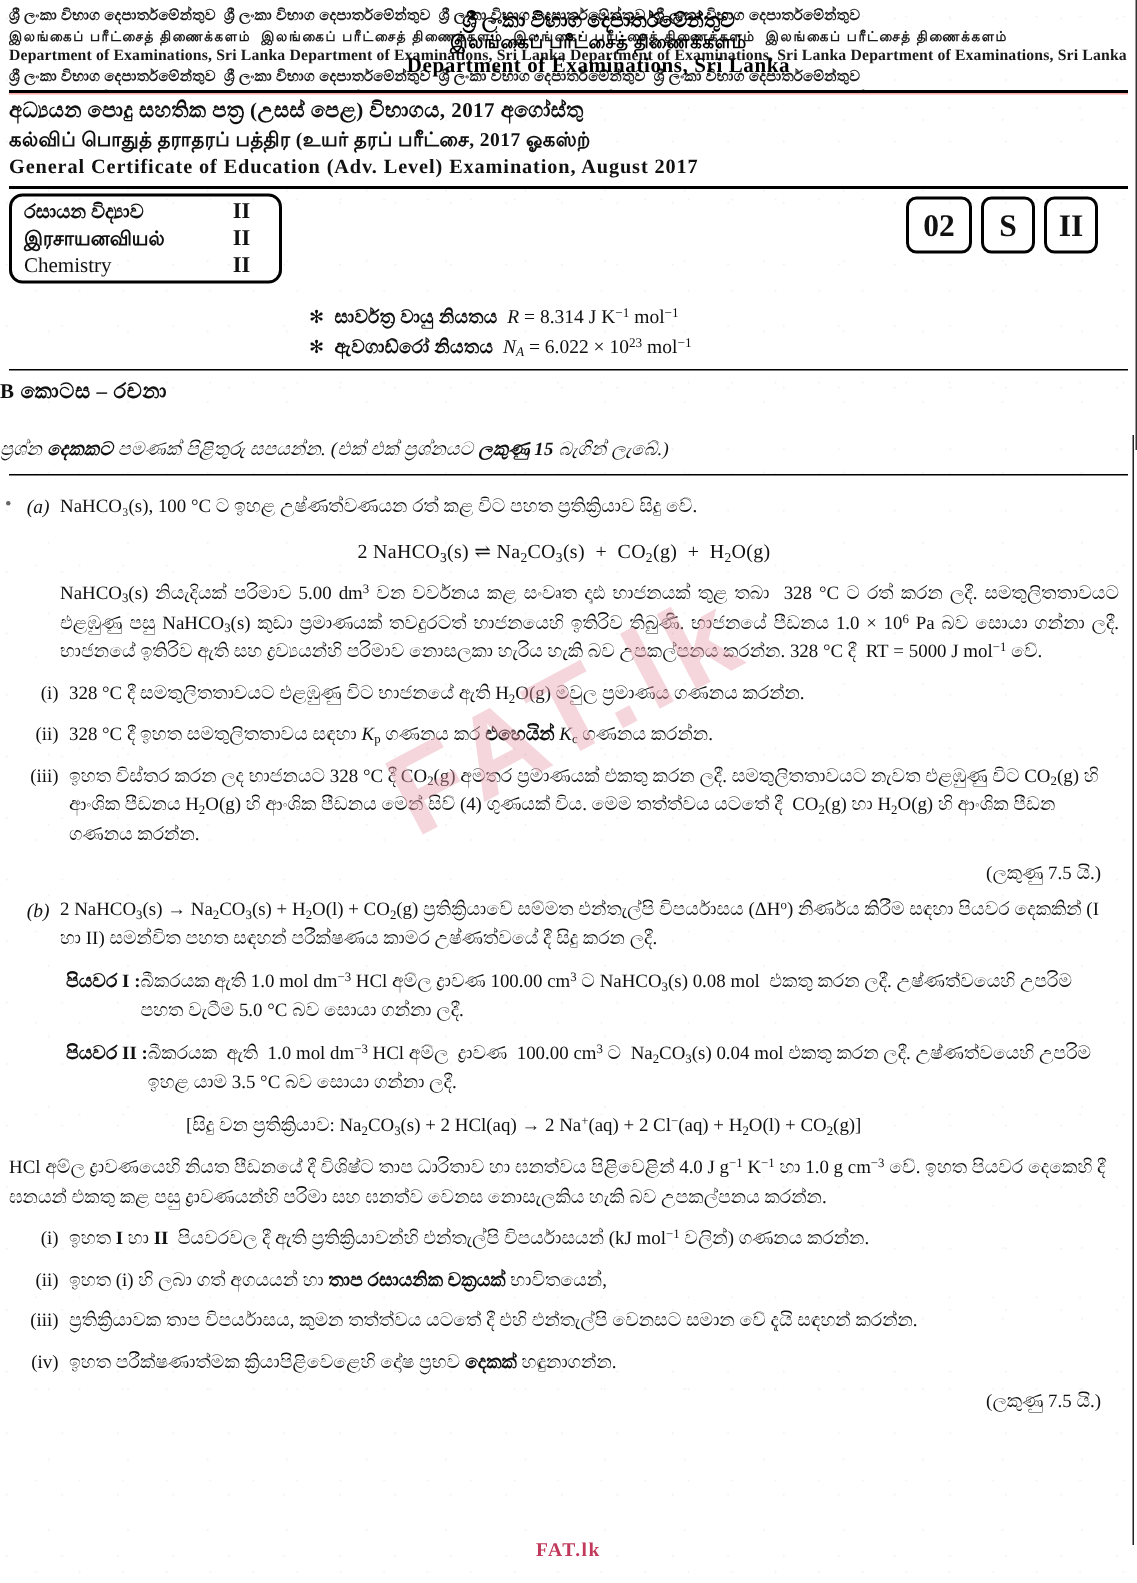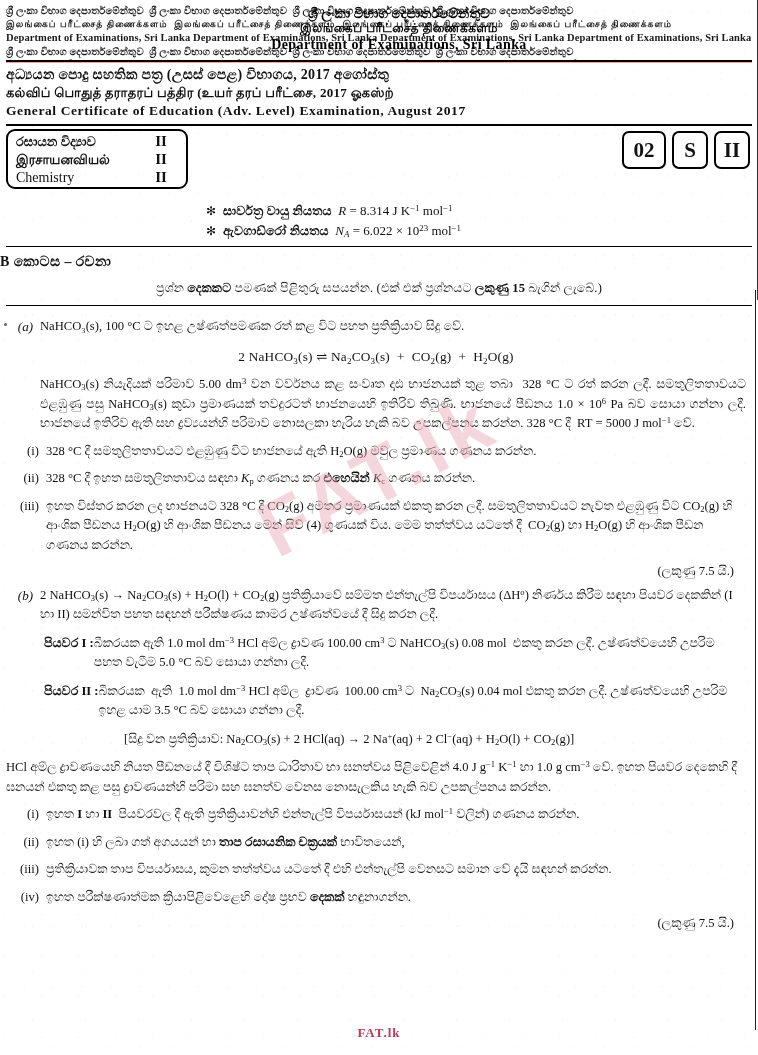--- a/index.html
+++ b/index.html
@@ -134,21 +134,21 @@
   .subject-box .num {
     font-size: 15px;
     font-weight: 800;
     width: 34px;
     text-align: center;
     font-family: "Liberation Serif", serif;
   }
 
   .code-wrap {
     position: absolute;
-    right: 2px;
+    right: 20px;
     top: 2px;
     display: flex;
     gap: 6px;
     align-items: center;
   }
   .code-cell {
     border: 2.5px solid #000;
     border-radius: 7px;
     min-width: 36px;
     height: 38px;
@@ -180,24 +180,24 @@
 
   
   .part-head {
     text-align: left;
     font-size: 14px;
     font-weight: 800;
     margin-top: 7px;
     letter-spacing: .4px;
   }
   .part-instr {
-    text-align: center;
     font-size: 12.5px;
-    margin-top: 11px;
+    margin-top: 22px;
     letter-spacing: .15px;
+    font-style: italic;
   }
   .part-instr b { font-weight: 800; }
 
   .hr-strong {
     margin: 9px 6px 0 6px;
     border-top: 1.8px solid #000;
   }
 
   
   #body-area {
@@ -406,21 +406,21 @@
     <span>ප්‍රශ්න </span><b>දෙකකට</b><span> පමණක් පිළිතුරු සපයන්න. (එක් එක් ප්‍රශ්නයට </span><b>ලකුණු 15</b><span> බැගින් ලැබේ.)</span>
   </div>
 
   <div class="hr-strong"></div>
 
   <div id="body-area">
 
     <div class="q-row">
       <span class="q-dot"></span>
       <span class="lbl-a">(a)</span>
-      <span class="q-text">NaHCO₃(s), 100 °C ට ඉහළ උෂ්ණත්පමණක රත් කළ විට පහත ප්‍රතික්‍රියාව සිදු වේ.</span>
+      <span class="q-text">NaHCO₃(s), 100 °C ට ඉහළ උෂ්ණත්වණයන රත් කළ විට පහත ප්‍රතික්‍රියාව සිදු වේ.</span>
     </div>
 
     <div class="eqn-center">
       2 NaHCO<sub>3</sub>(s) ⇌ Na<sub>2</sub>CO<sub>3</sub>(s)&nbsp; +&nbsp; CO<sub>2</sub>(g)&nbsp; +&nbsp; H<sub>2</sub>O(g)
     </div>
 
     <div class="para">
       NaHCO<sub>3</sub>(s) නියැදියක් පරිමාව 5.00&nbsp;dm<sup>3</sup> වන වර්වනය කළ සංවෘත දෘඪ භාජනයක් තුළ තබා&nbsp; 328&nbsp;°C ට රත් කරන ලදී. සමතුලිතතාවයට එළඹුණු පසු NaHCO<sub>3</sub>(s) කුඩා ප්‍රමාණයක් තවදුරටත් භාජනයෙහි ඉතිරිව තිබුණි. භාජනයේ පීඩනය 1.0&nbsp;×&nbsp;10<sup>6</sup>&nbsp;Pa බව සොයා ගන්නා ලදී. භාජනයේ ඉතිරිව ඇති සහ ද්‍රව්‍යයන්හි පරිමාව නොසලකා හැරිය හැකි බව උපකල්පනය කරන්න. 328&nbsp;°C දී&nbsp; RT&nbsp;=&nbsp;5000&nbsp;J&nbsp;mol<sup>−1</sup> වේ.
     </div>
 

